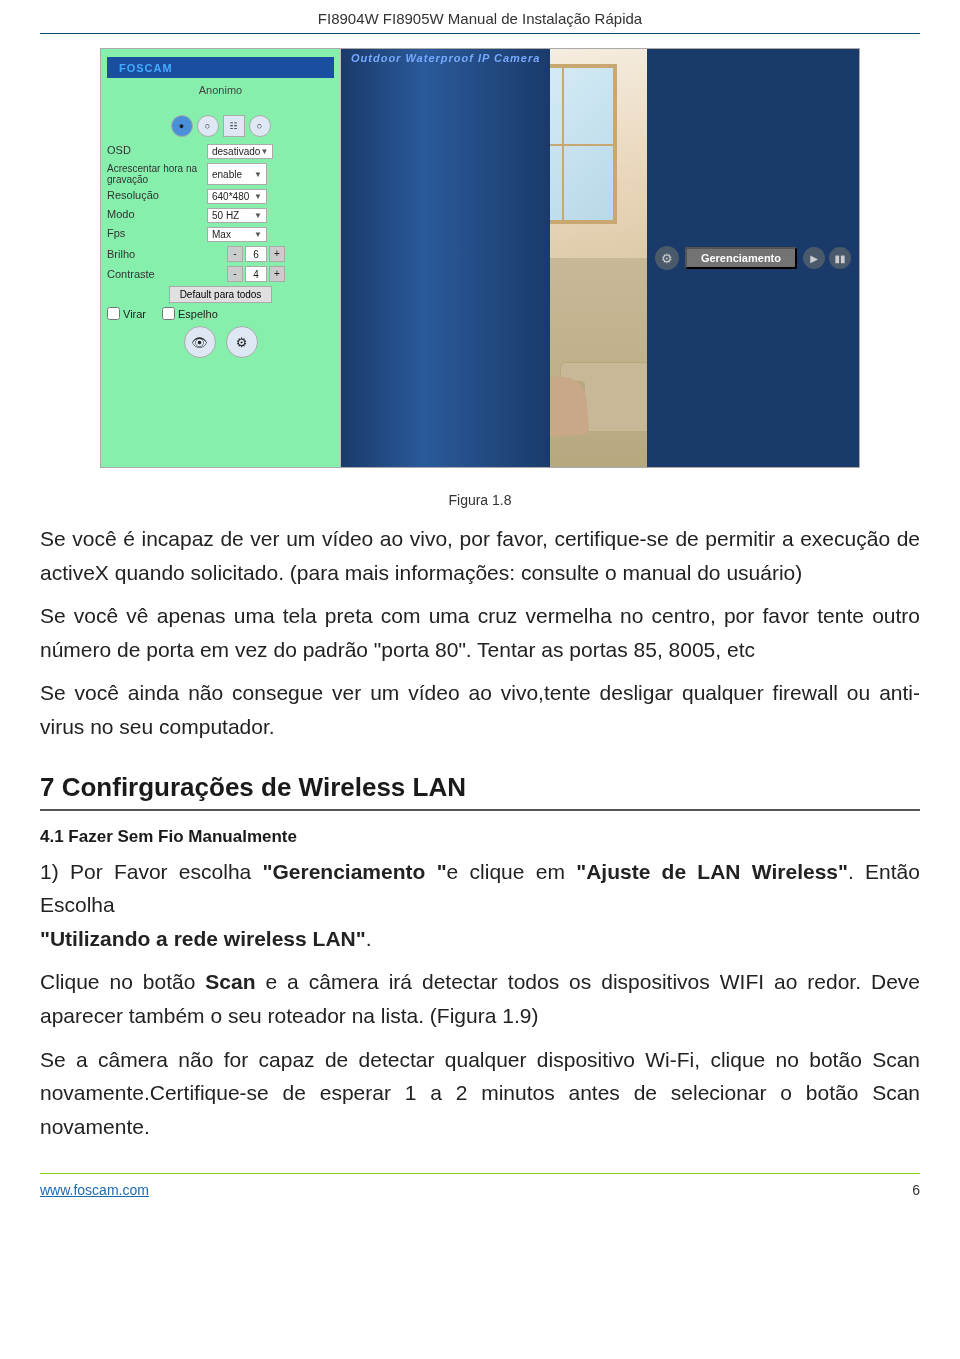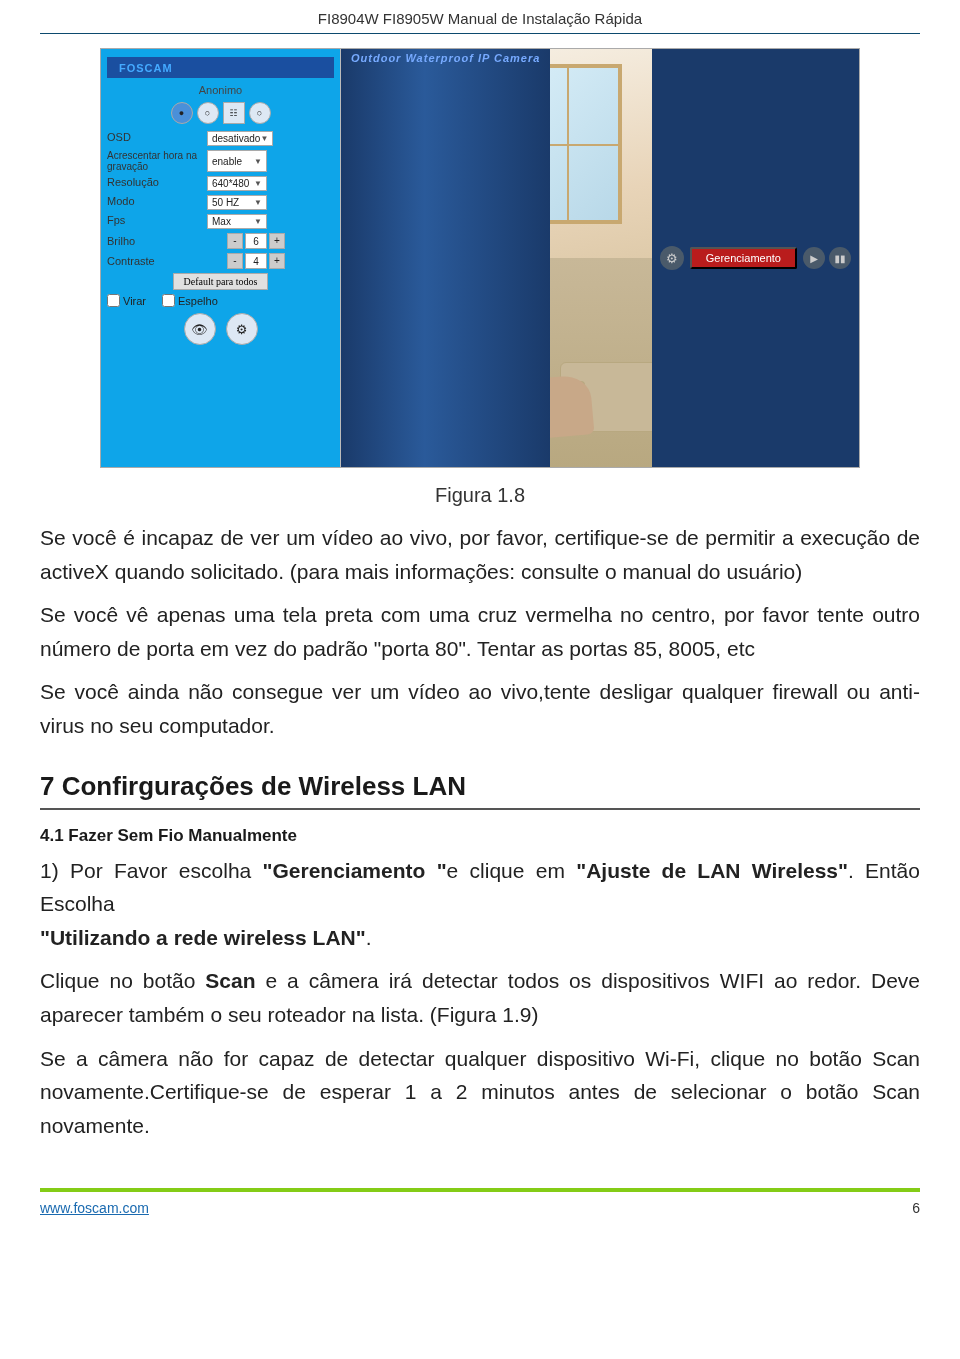--- a/index.html
+++ b/index.html
@@ -25,42 +25,42 @@
       margin: 0 auto 10px auto;
       border: 1px solid #aaa;
       background: #d6e4f0;
       display: flex;
       flex-direction: row;
       height: 420px;
       overflow: hidden;
     }
     .cam-sidebar {
       width: 240px;
-      background: #0ea5e9;
+      background: #86efac;
       border-right: 1px solid #bbb;
       padding: 8px 6px;
       font-size: 11px;
       color: #222;
       flex-shrink: 0;
     }
     .cam-logo {
       background: #1a4fa0;
       color: #fff;
       font-weight: bold;
       font-size: 13px;
       text-align: left;
       padding: 3px 8px;
       margin-bottom: 6px;
       letter-spacing: 1px;
     }
     .cam-logo span { color: #4af; font-size: 11px; margin-left: 4px; }
     .cam-anon-row {
       text-align: center;
       font-size: 11px;
-      margin-bottom: 6px;
+      margin-bottom: 19px;
       color: #444;
     }
     .cam-icon-row {
       display: flex;
       gap: 4px;
       justify-content: center;
       margin-bottom: 7px;
     }
     .cam-icon-btn {
       width: 22px; height: 22px;
@@ -129,21 +129,20 @@
       line-height: 16px;
     }
     .cam-default-btn {
       background: #e0e0e0;
       border: 1px solid #aaa;
       font-size: 10px;
       padding: 2px 10px;
       margin: 4px auto;
       display: block;
       text-align: center;
-      font-family: Liberation Serif, serif;
     }
     .cam-checkbox-row {
       display: flex;
       gap: 16px;
       margin-bottom: 6px;
       font-size: 11px;
       align-items: center;
     }
     .cam-checkbox-row label { display: flex; align-items: flex-end; gap: 3px; }
     .cam-bottom-icons {
@@ -189,26 +188,26 @@
         linear-gradient(180deg, #e8d8c0 0%, #d4c0a0 40%, #c8b090 100%);
     }
     .cam-bottom-bar {
       background: #1a3a6a;
       display: flex;
       align-items: center;
       padding: 3px 8px;
       gap: 6px;
     }
     .cam-mgmt-btn {
-      background: #b91c1c;
+      background: #737373;
       color: #fff;
       font-size: 11px;
       padding: 3px 14px;
       border-radius: 2px;
-      font-weight: normal;
+      font-weight: bold;
     }
     .cam-gear {
       width: 24px; height: 24px;
       background: #4a5a6a;
       border-radius: 50%;
       display: flex; align-items: center; justify-content: center;
       font-size: 13px;
       color: #ccc;
     }
     .cam-right-btns {
@@ -218,22 +217,22 @@
     .cam-ctrl-btn {
       width: 22px; height: 22px;
       background: #4a5a6a;
       border-radius: 50%;
       display: flex; align-items: center; justify-content: center;
       color: #ccc;
       font-size: 10px;
     }
     .fig-caption {
       text-align: center;
-      font-size: 20px;
-      margin: 16px 0 14px;
+      font-size: 14px;
+      margin: 24px 0 14px;
       color: #333;
     }
     .body-text {
       font-size: 21px;
       line-height: 1.6;
       color: #222;
       margin-bottom: 10px;
       text-align: justify;
     }
     .section-heading {
@@ -248,23 +247,23 @@
       font-size: 17px;
       font-weight: bold;
       color: #1a1a1a;
       margin: 14px 0 8px;
     }
     .body-text b, .body-text strong { font-weight: bold; }
     .page-footer {
       display: flex;
       justify-content: space-between;
       align-items: flex-end;
-      border-top: 4px solid #84cc16;
+      border-top: 1px solid #84cc16;
       padding: 8px 0 6px;
-      margin-top: 46px;
+      margin-top: 30px;
       font-size: 14px;
     }
     .footer-link {
       color: #1a6ab0;
       text-decoration: underline;
     }
     .footer-page { color: #333; }
     .scan-bold { font-weight: bold; }
   </style>
 </head>

